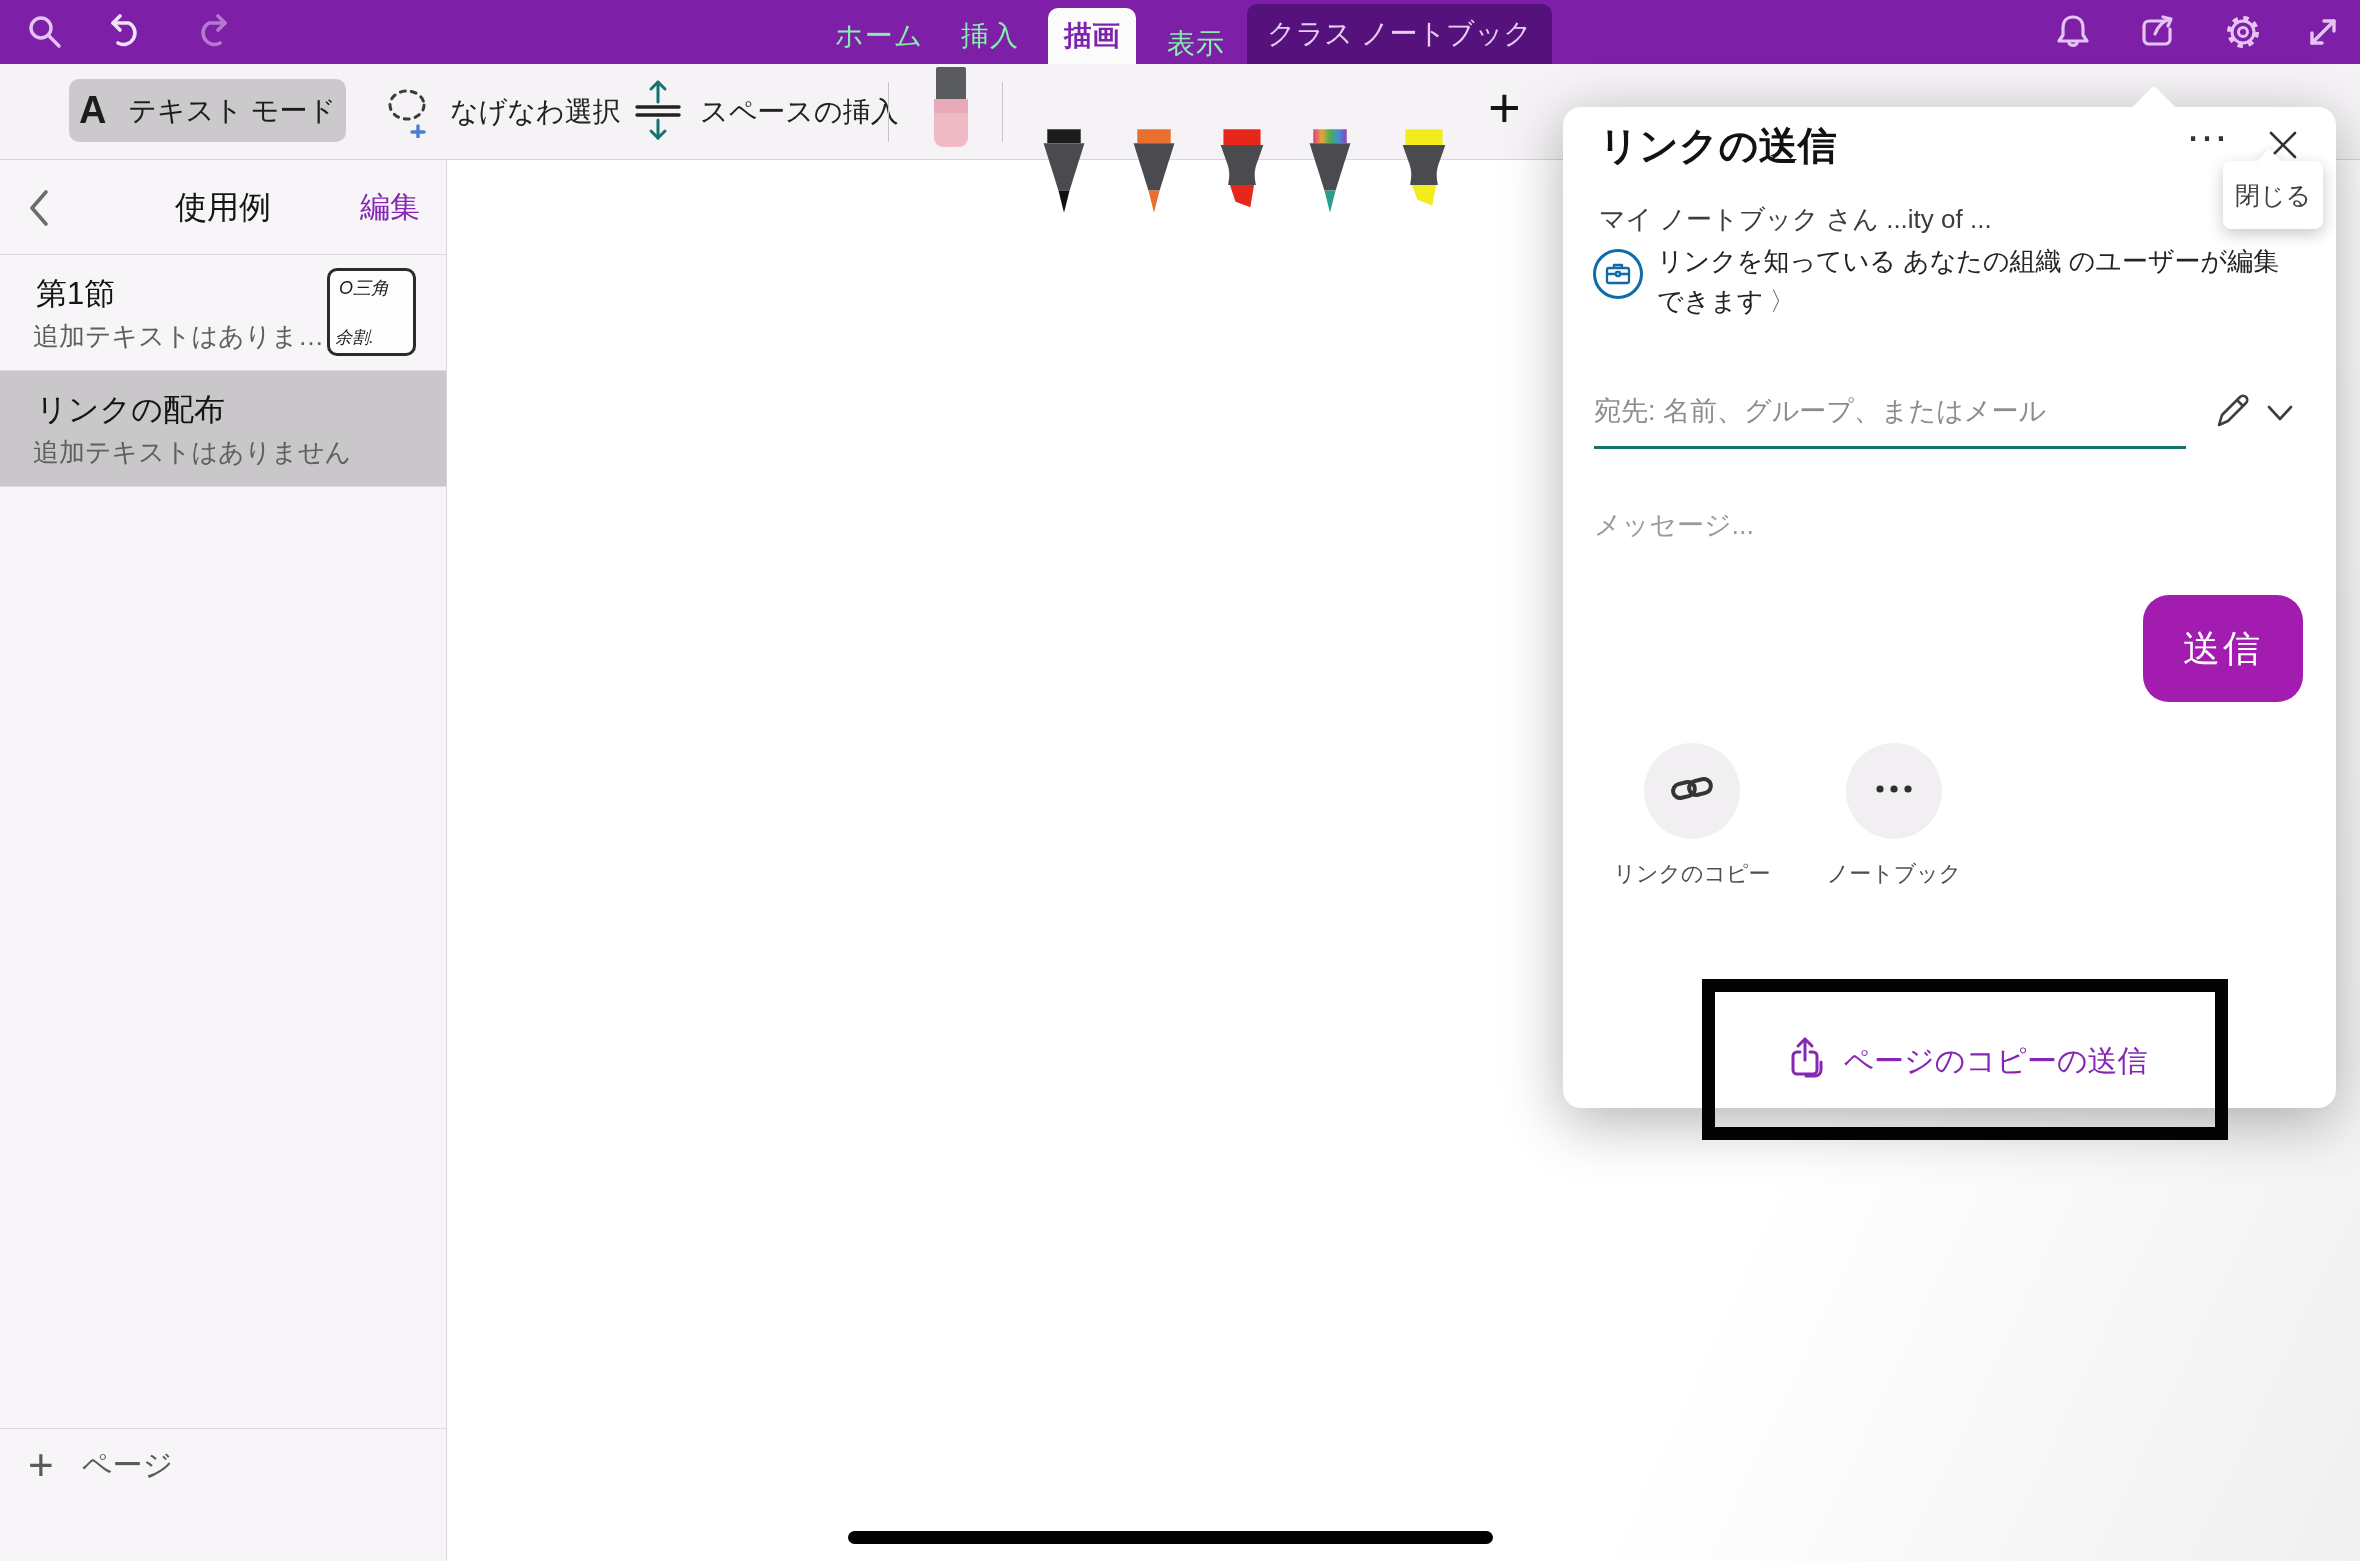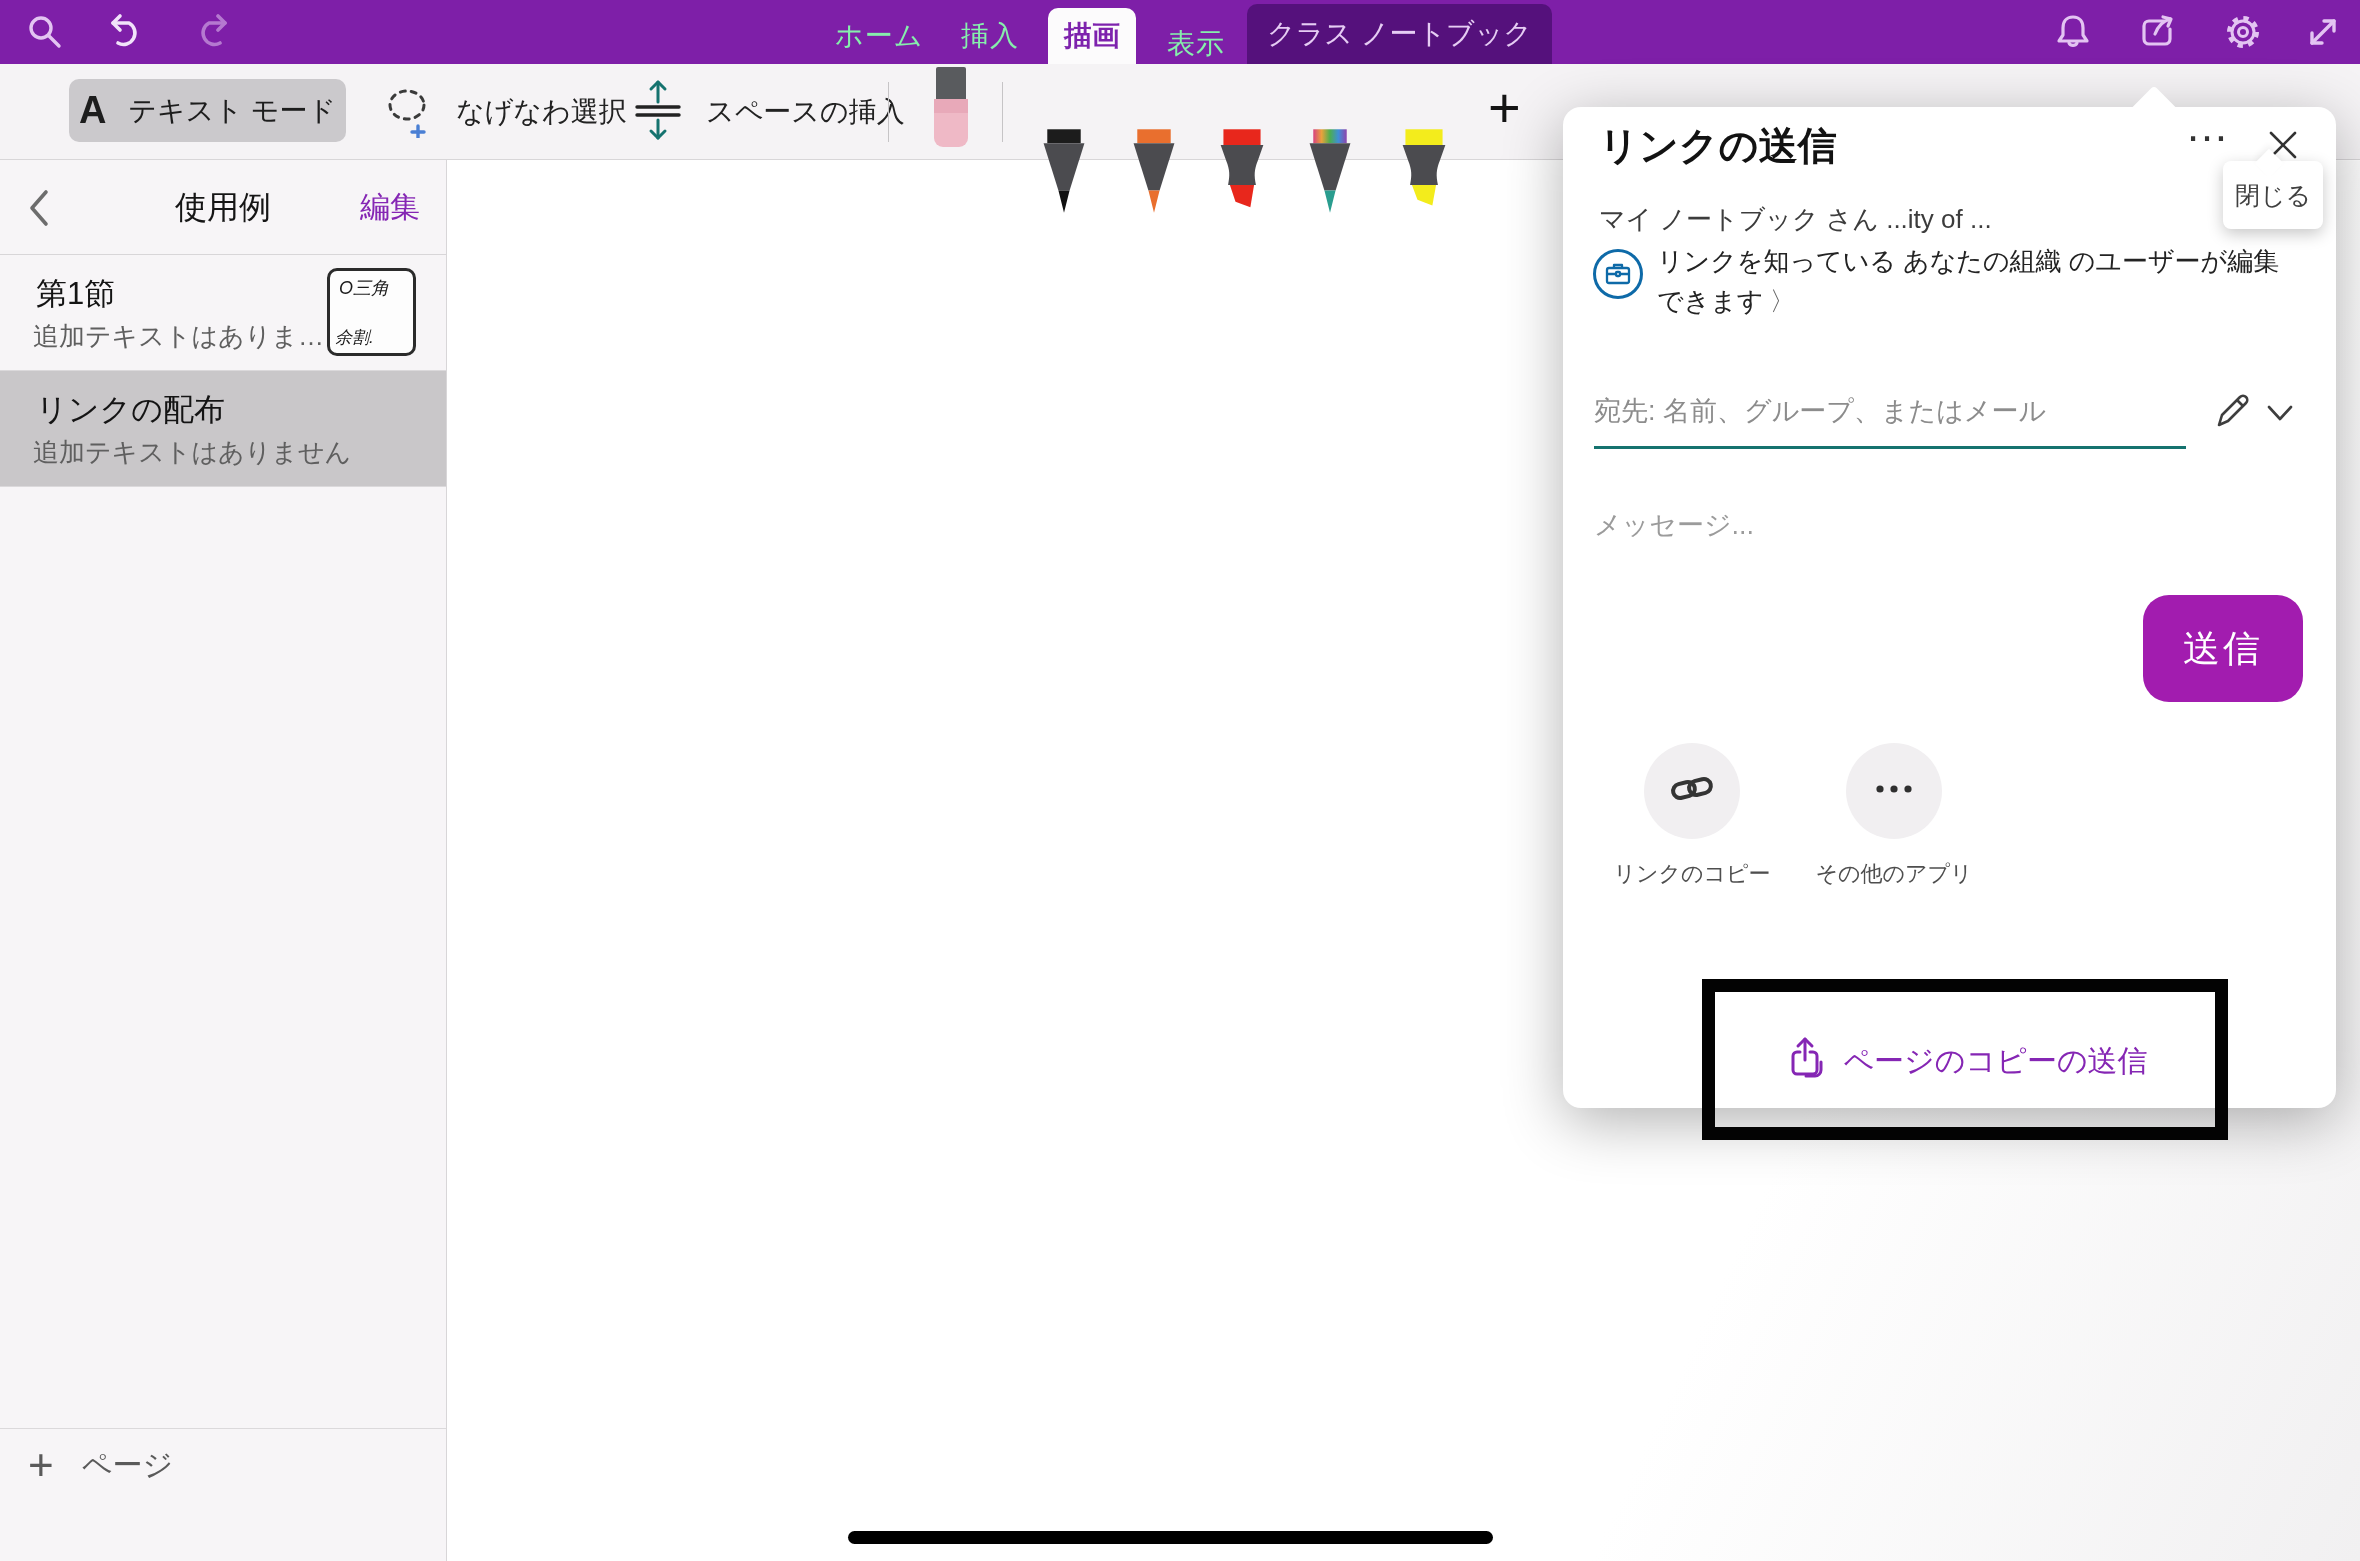--- a/index.html
+++ b/index.html
@@ -22,21 +22,21 @@
               font-size:28px; color:#e6cdf4; cursor:pointer; }
 
   
   .toolbar { position:absolute; left:0; top:64px; width:2360px; height:96px; background:#f5f3f5;
              border-bottom:1px solid #d8d6d8; z-index:10; }
   .textmode-btn { position:absolute; left:69px; top:15px; width:277px; height:63px; background:#cbc9cc;
                   border-radius:10px; display:flex; align-items:center; justify-content:center; gap:22px;
                   cursor:pointer; }
   .textmode-btn .a { font-size:38px; font-weight:bold; color:#1d1d1d; }
   .textmode-btn .lbl { font-size:28px; color:#1d1d1d; }
-  .tool-group { position:absolute; top:0; height:96px; display:flex; align-items:center; gap:20px; cursor:pointer; }
+  .tool-group { position:absolute; top:0; height:96px; display:flex; align-items:center; gap:14px; cursor:pointer; }
   .tool-group .lbl { font-size:28px; color:#222; }
   .tb-divider { position:absolute; top:18px; width:1px; height:60px; background:#c6c4c6; }
   .pen { position:absolute; top:64px; cursor:pointer; }
   .add-pen { position:absolute; left:1488px; top:12px; font-size:56px; font-weight:300; color:#141414;
              line-height:64px; cursor:pointer; }
 
   
   .sidebar { position:absolute; left:0; top:160px; width:447px; height:1401px; background:#f7f5f7;
              border-right:1px solid #d8d6d8; z-index:5; }
   .sb-header { position:relative; height:95px; border-bottom:1px solid #d8d6d8; }
@@ -361,21 +361,21 @@
 
     <div class="circle-btn" style="left:283px;">
       <span>
         <svg width="46" height="46" viewBox="0 0 46 46" fill="#2f2f2f">
           <circle cx="9" cy="23" r="3.6"></circle>
             <circle cx="23" cy="23" r="3.6"></circle>
             <circle cx="37" cy="23" r="3.6"></circle>
         </svg>
       </span>
     </div>
-    <div class="circle-lbl" style="left:221px;">その他のアプリ</div>
+    <div class="circle-lbl" style="left:221px;">ノートブック</div>
 
     <div class="send-copy">
       <span>
         <svg width="42" height="46" viewBox="0 0 42 46" fill="none" stroke="#8526b4" stroke-width="3" stroke-linecap="round" stroke-linejoin="round">
           <path d="M13 16 H10 a4 4 0 0 0 -4 4 v14 a4 4 0 0 0 4 4 h16 a4 4 0 0 0 4 -4 V20 a4 4 0 0 0 -4 -4 h-3"></path>
           <line x1="18" y1="3" x2="18" y2="24"></line>
           <path d="M11 10 L18 3 L25 10"></path>
           <path d="M34 26 v8 a6 6 0 0 1 -6 6 h-9"></path>
         </svg>
       </span>

